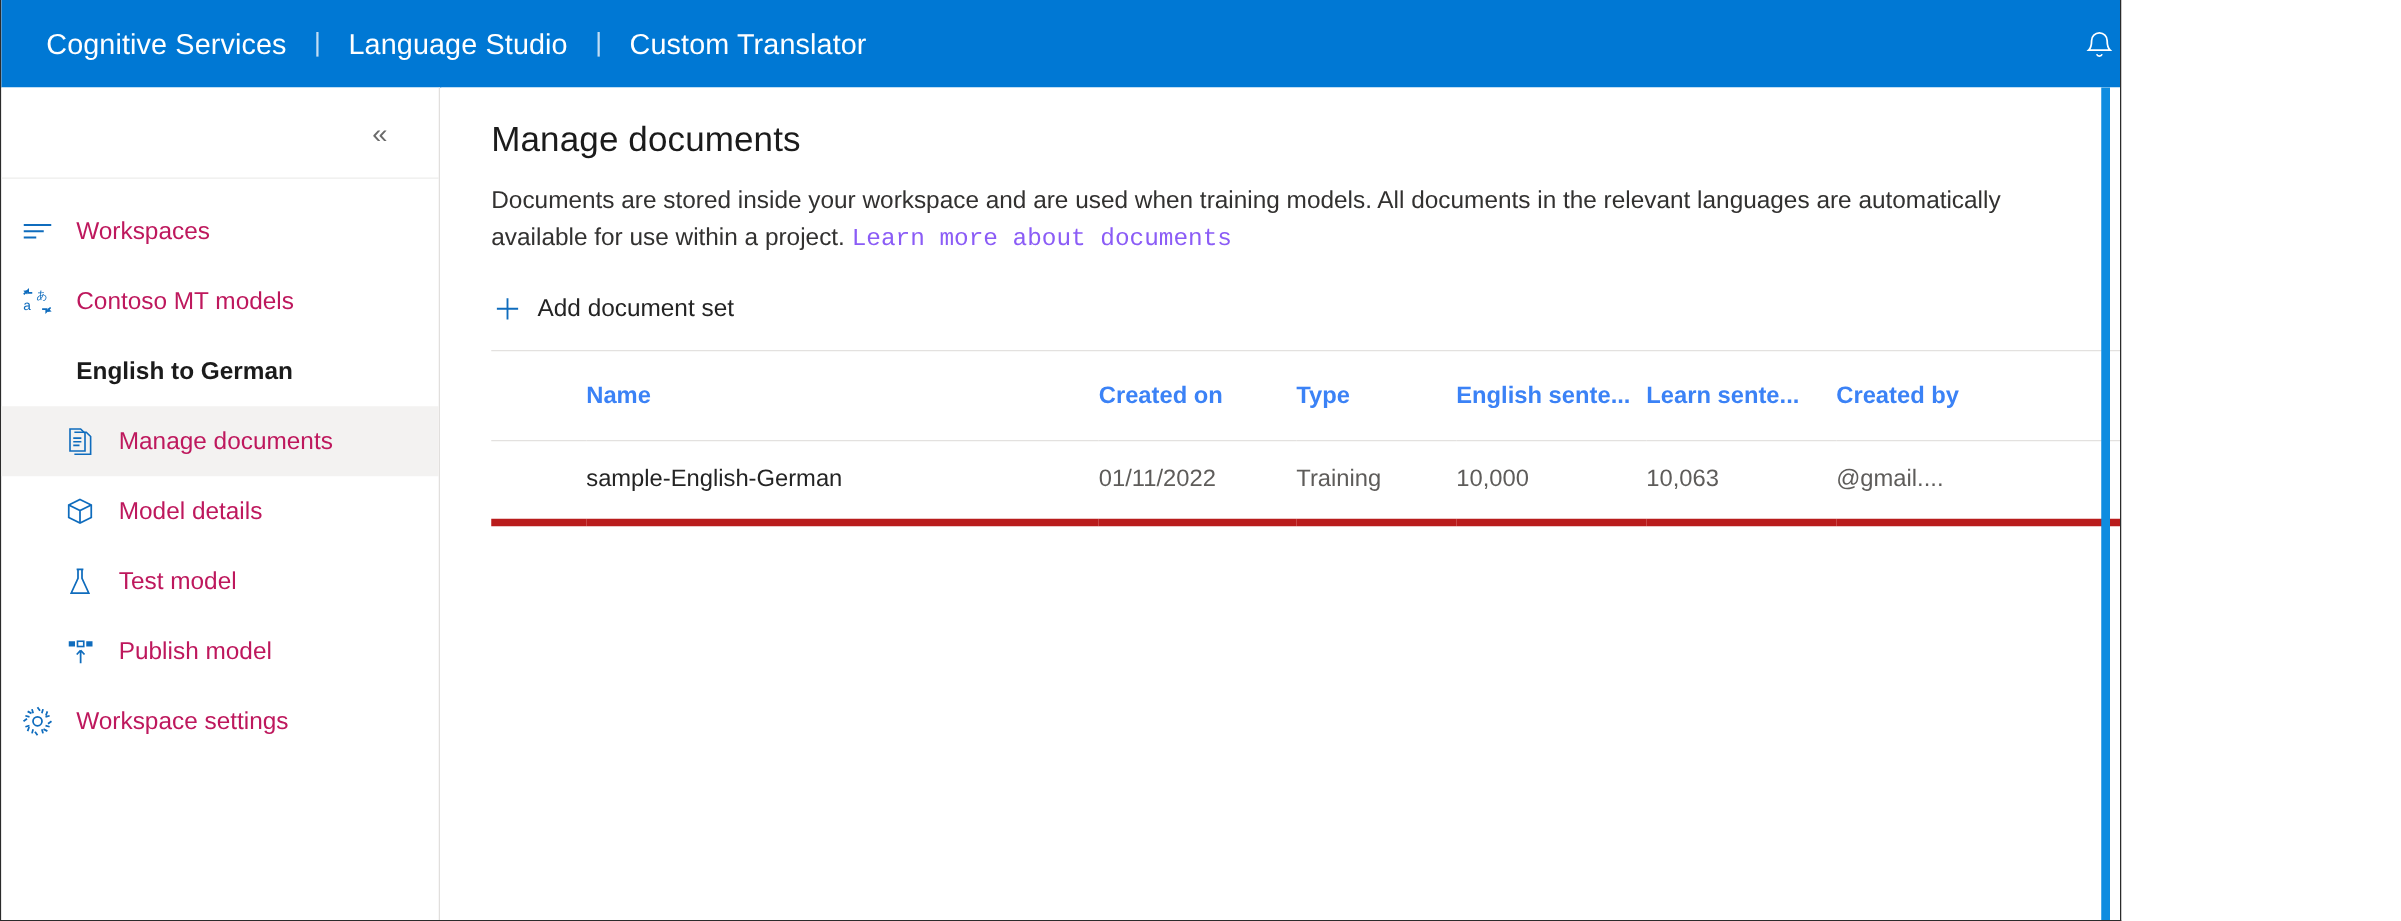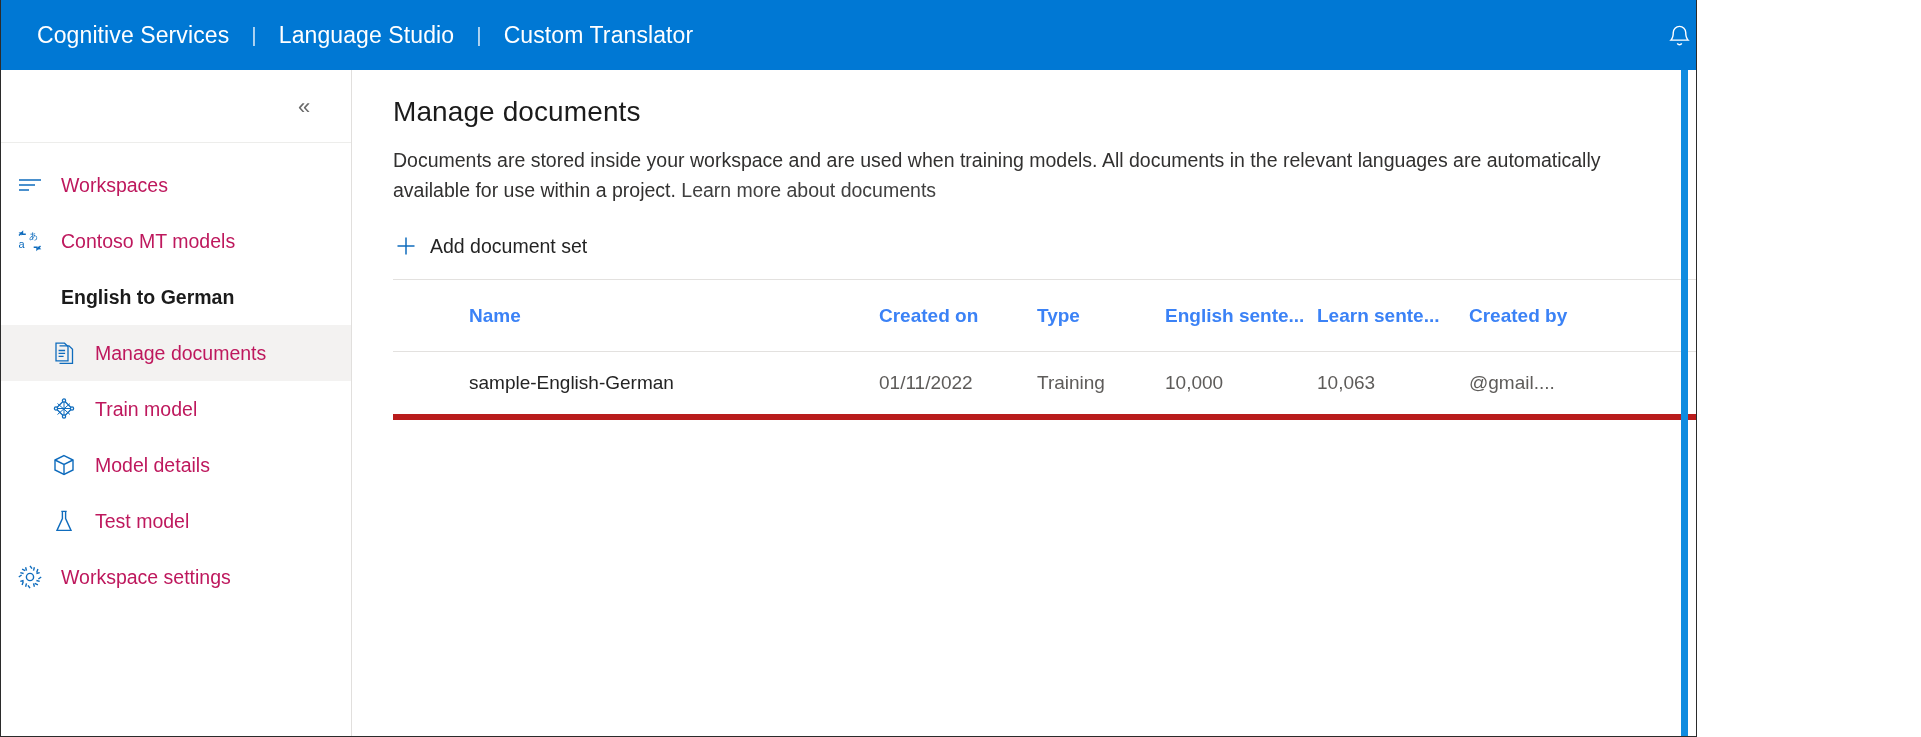--- a/index.html
+++ b/index.html
@@ -124,23 +124,24 @@
     letter-spacing: .1px;
   }
   .page-desc {
     margin-top: 17px;
     font-size: 19.5px;
     line-height: 30px;
     color: #323130;
     max-width: 1215px;
   }
   .page-desc a {
-    color: #404040;
+    color: #8b5cf6;
     text-decoration: none;
     cursor: pointer;
+    font-family: Liberation Mono, monospace;
   }
   .toolbar {
     margin-top: 16px;
     height: 50px;
     display: flex; align-items: center;
     justify-content: space-between;
   }
   .cmd {
     display: flex; align-items: center;
     font-size: 19.5px;
@@ -279,53 +280,51 @@
       <span class="ico">
         <svg width="23" height="24" viewBox="0 0 23 24" fill="none" stroke="#0f6cbd" stroke-width="1.3">
           <path d="M3 2.2h8.5L15 5.6v14.2H3z"></path>
           <path d="M6.5 4.8h9.5L19.5 8.2v14.2H6.5"></path>
           <path d="M5.6 9.5h6.5M5.6 12.4h6.5M5.6 15.3h5"></path>
         </svg>
       </span>
       <span>Manage documents</span>
     </div>
 
-    <div class="nav-item sub">
-      <span class="ico">
-        <svg width="24" height="23" viewBox="0 0 24 23" fill="none" stroke="#0f6cbd" stroke-width="1.3">
-          <path d="M12 2.5 4 10.5l8 8 8-8z"></path>
-          <path d="M4 10.5 20 10.5M12 2.5v16M5.5 16.5 18 5.5M5.5 5.5 18 16.5" stroke-width="1"></path>
-          <circle cx="12" cy="2.5" r="1.6" fill="#ffffff"></circle>
-          <circle cx="4" cy="10.5" r="1.6" fill="#ffffff"></circle>
-          <circle cx="20" cy="10.5" r="1.6" fill="#ffffff"></circle>
-          <circle cx="12" cy="18.5" r="1.6" fill="#ffffff"></circle>
-        </svg>
-      </span>
-      <span>Train model</span>
-    </div>
 
     <div class="nav-item sub">
       <span class="ico">
         <svg width="24" height="24" viewBox="0 0 24 24" fill="none" stroke="#0f6cbd" stroke-width="1.4">
           <path d="M12 2.6 21 7v10l-9 4.4L3 17V7z"></path>
           <path d="M3 7l9 4.4L21 7M12 11.4v10"></path>
         </svg>
       </span>
       <span>Model details</span>
     </div>
 
     <div class="nav-item sub">
       <span class="ico">
         <svg width="22" height="24" viewBox="0 0 22 24" fill="none" stroke="#0f6cbd" stroke-width="1.4">
           <path d="M8.3 2.4h5.4M9.4 2.4v7.2L4 21.4h14L12.6 9.6V2.4"></path>
         </svg>
       </span>
       <span>Test model</span>
     </div>
 
+    <div class="nav-item sub">
+      <span class="ico">
+        <svg width="25" height="23" viewBox="0 0 25 23" fill="none" stroke="#0f6cbd" stroke-width="1.4">
+          <rect x="3" y="3" width="5" height="4.2" fill="#0f6cbd" stroke="none"></rect>
+          <rect x="10" y="3" width="5" height="4.2" fill="none" stroke="#0f6cbd" stroke-width="1.3"></rect>
+          <rect x="17" y="3" width="5" height="4.2" fill="#0f6cbd" stroke="none"></rect>
+          <path d="M12.5 20.5V10.2M12.5 10.2 9.4 13.6M12.5 10.2l3.1 3.4"></path>
+        </svg>
+      </span>
+      <span>Publish model</span>
+    </div>
 
     <div class="nav-item">
       <span class="ico">
         <svg width="26" height="26" viewBox="0 0 26 26" fill="none" stroke="#0f6cbd" stroke-width="1.4">
           <circle cx="13" cy="13" r="3.6"></circle>
           <path d="M13 1.8 15 4.6M13 24.2 11 21.4M24.2 13l-2.8 2M1.8 13l2.8-2M20.9 5.1l-1.2 3.3M5.1 20.9l1.2-3.3M20.9 20.9l-3.1-1.6M5.1 5.1l3.1 1.6M17.4 3.3l-.9 3.3M8.6 22.7l.9-3.3M22.7 17.4l-3.3-.9M3.3 8.6l3.3.9M22.7 8.6l-3.3.9M3.3 17.4l3.3-.9M17.4 22.7l-.9-3.3M8.6 3.3l.9 3.3"></path>
         </svg>
       </span>
       <span>Workspace settings</span>
     </div>

